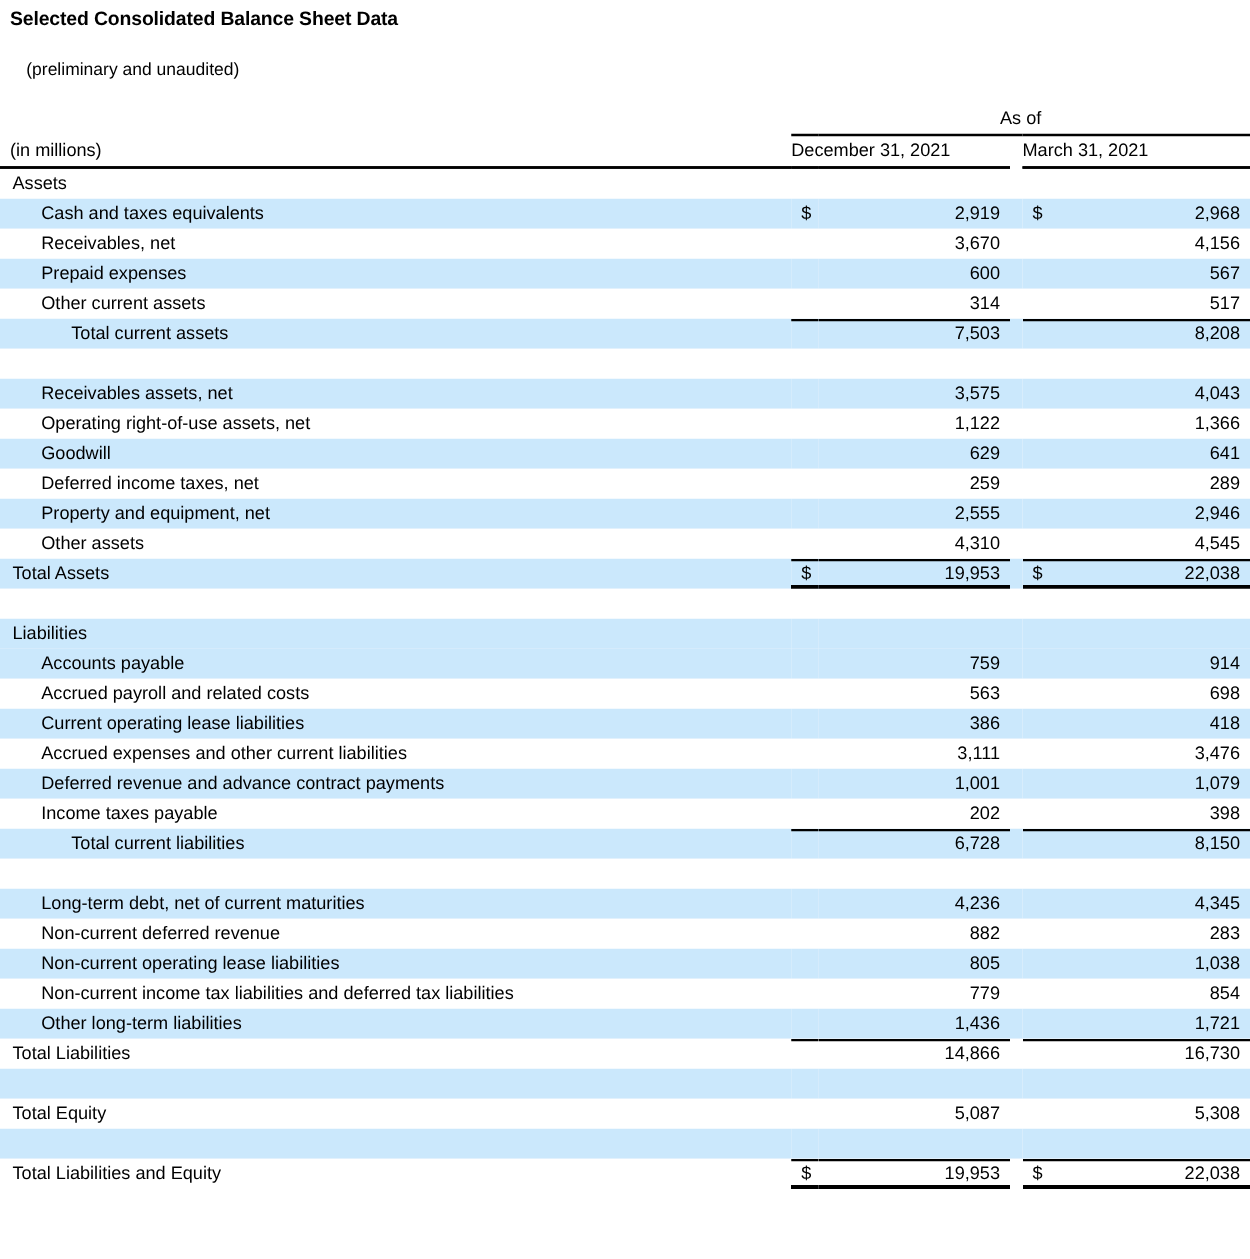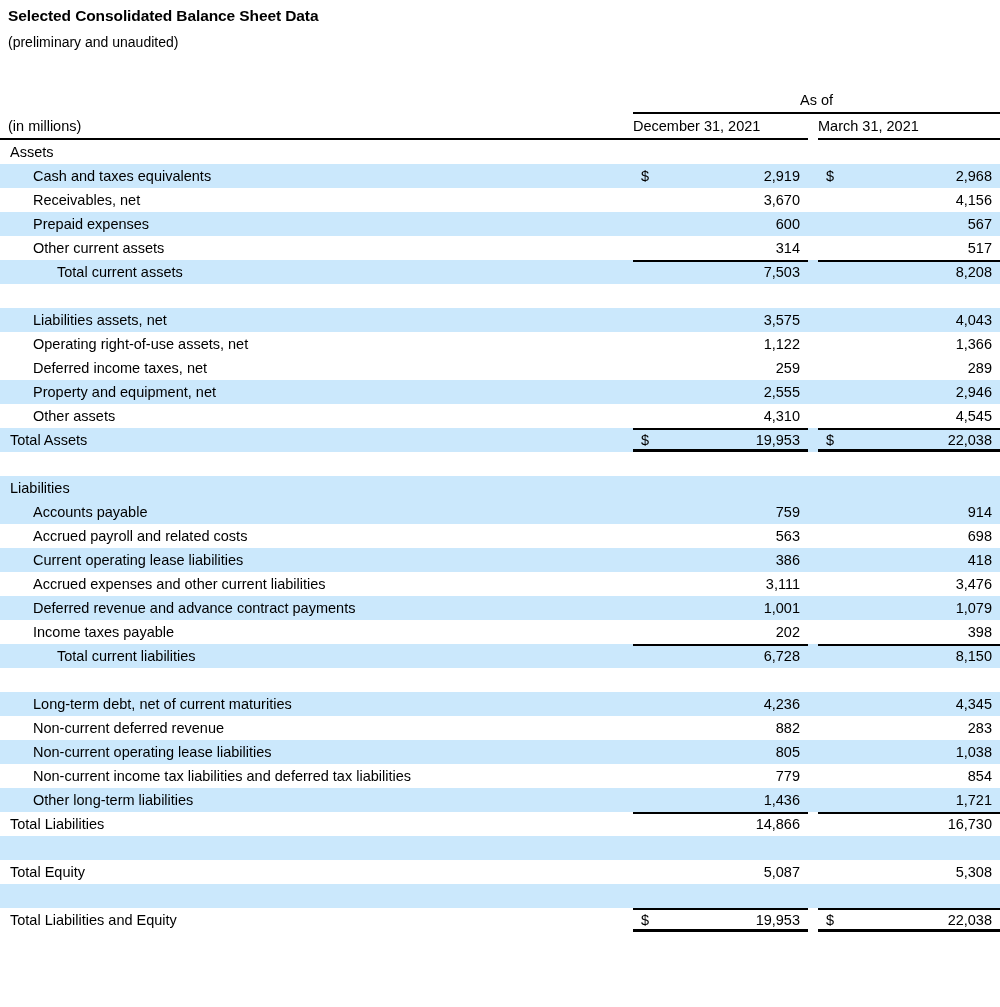--- a/index.html
+++ b/index.html
@@ -27,30 +27,30 @@
     font-size: 15.5px;
     font-weight: bold;
     letter-spacing: -0.1px;
     line-height: 20px;
     margin: 0;
     padding: 0 0 0 2px;
   }
   .doc-subtitle {
     font-size: 14px;
     line-height: 20px;
-    margin: 0;
+    margin: 13px;
     padding: 6px 0 0 2px;
   }
 
   
   table.bs {
     border-collapse: collapse;
     table-layout: fixed;
     width: 1000px;
-    margin-top: 36px;
+    margin-top: 18px;
   }
   col.c-label { width: 633px; }
   col.c-cur1  { width: 22px; }
   col.c-val1  { width: 153px; }
   col.c-gap2  { width: 10px; }
   col.c-cur2  { width: 22px; }
   col.c-val2  { width: 160px; }
 
   table.bs td, table.bs th {
     padding: 0;
@@ -193,34 +193,42 @@
         </tr>
         <tr class="plain">
           <td class="lvl0"></td>
           <td class="cur"></td>
           <td class="val"></td>
           <td></td>
           <td class="cur"></td>
           <td class="val2"></td>
         </tr>
         <tr class="shade">
-          <td class="lvl1">Liabilities assets, net</td>
+          <td class="lvl1">Receivables assets, net</td>
           <td class="cur"></td>
           <td class="val">3,575</td>
           <td></td>
           <td class="cur"></td>
           <td class="val2">4,043</td>
         </tr>
         <tr class="plain">
           <td class="lvl1">Operating right-of-use assets, net</td>
           <td class="cur"></td>
           <td class="val">1,122</td>
           <td></td>
           <td class="cur"></td>
           <td class="val2">1,366</td>
+        </tr>
+        <tr class="shade">
+          <td class="lvl1">Goodwill</td>
+          <td class="cur"></td>
+          <td class="val">629</td>
+          <td></td>
+          <td class="cur"></td>
+          <td class="val2">641</td>
         </tr>
         <tr class="plain">
           <td class="lvl1">Deferred income taxes, net</td>
           <td class="cur"></td>
           <td class="val">259</td>
           <td></td>
           <td class="cur"></td>
           <td class="val2">289</td>
         </tr>
         <tr class="shade">

